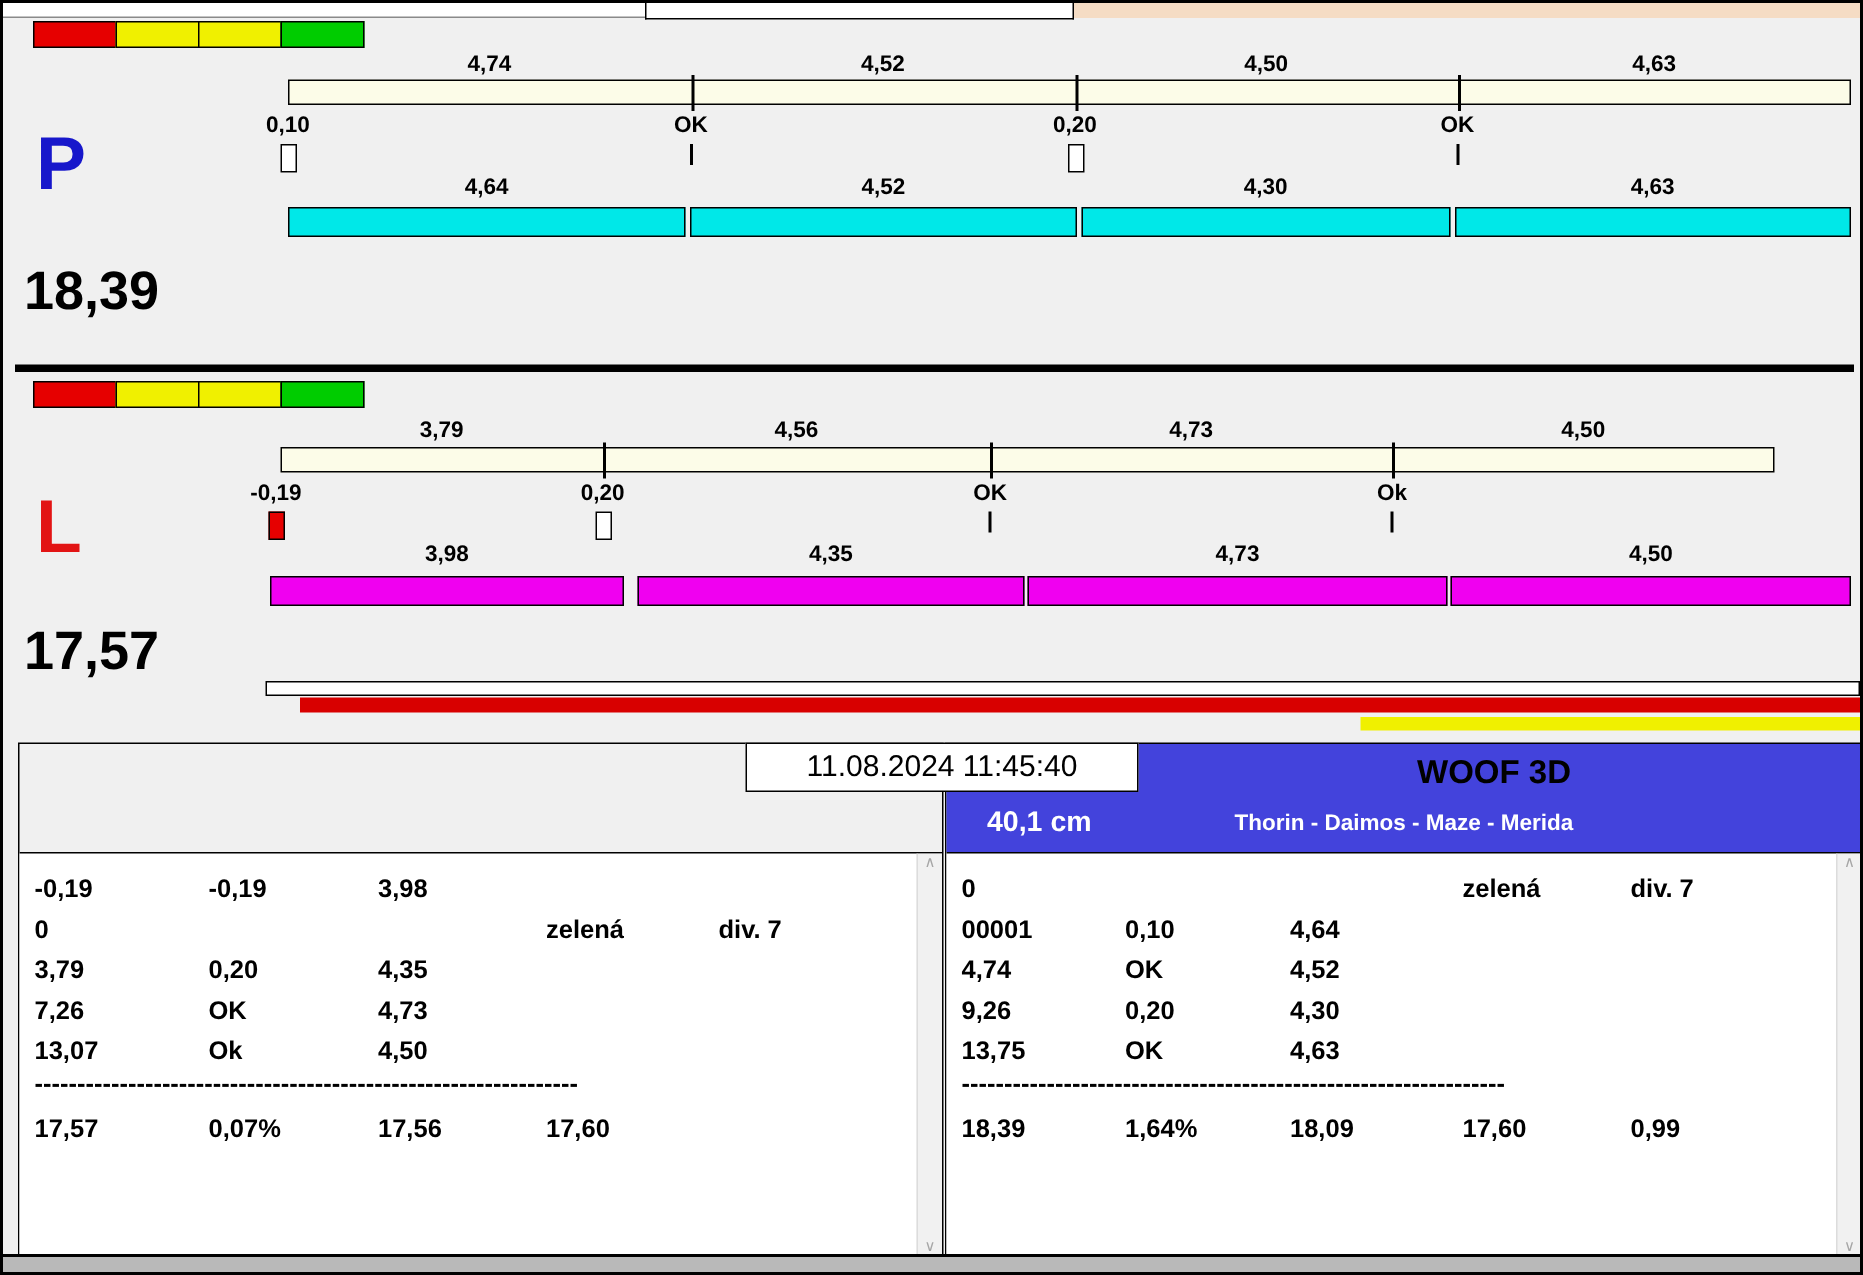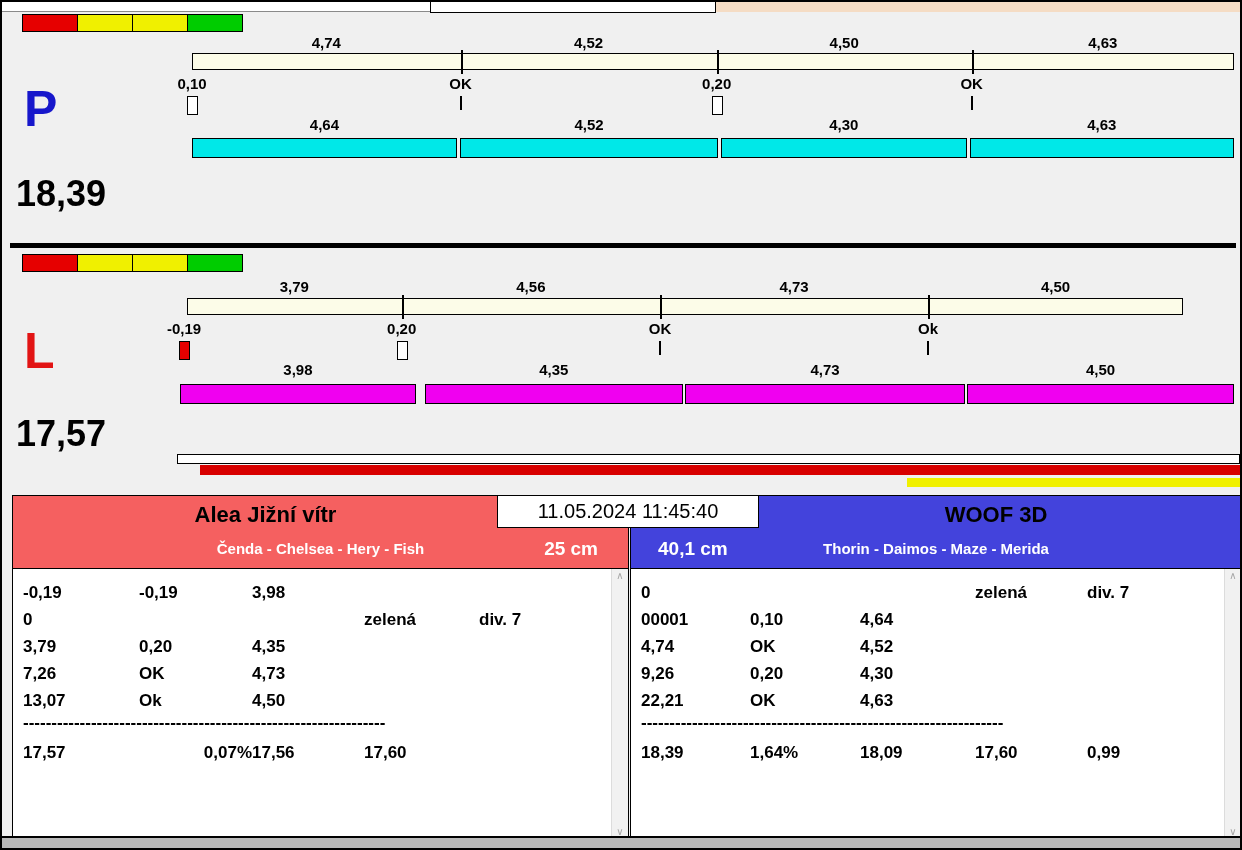--- a/index.html
+++ b/index.html
@@ -162,27 +162,20 @@
       <div class="seg-label" style="left: 773.026px; top: 109px;">4,73</div>
       <div class="run-seg" style="left: 955.229px; top: 132px; width: 266.771px; height: 20px; background: rgb(240, 0, 240);"></div>
       <div class="seg-label" style="left: 1048.61px; top: 109px;">4,50</div>
     </section>
 
   <div class="progress-outline"></div>
   <div class="progress-red" style="background: rgb(216, 0, 0);"></div>
   <div class="progress-yellow" style="background: rgb(240, 240, 0);"></div>
 
   <div class="team-panel" id="team-0">
-    <div class="team-header" id="team-header-0" style="background: rgb(245, 96, 96);">
-      <div class="team-title">Alea Jižní vítr</div>
-      <div class="team-sub">
-        <span class="team-members">Čenda - Chelsea - Hery - Fish</span>
-        <span class="team-height">25 cm</span>
-      </div>
-    </div>
     <div class="team-body" id="table-body-0">
       <div class="scrollbar">
         <span class="sb-arrow">∧</span>
         <span class="sb-arrow">∨</span>
       </div>
     <div class="trow">
           <div class="tcell" style="width: 116px;">-0,19</div>
           <div class="tcell" style="width: 113px;">-0,19</div>
           <div class="tcell" style="width: 112px;">3,98</div>
           <div class="tcell" style="width: 115px;"></div>
@@ -212,21 +205,21 @@
         <div class="trow">
           <div class="tcell" style="width: 116px;">13,07</div>
           <div class="tcell" style="width: 113px;">Ok</div>
           <div class="tcell" style="width: 112px;">4,50</div>
           <div class="tcell" style="width: 115px;"></div>
           <div class="tcell"></div>
         </div>
         <div class="trow sep">----------------------------------------------------------------</div>
         <div class="trow totals">
           <div class="tcell" style="width: 116px;">17,57</div>
-          <div class="tcell" style="width: 113px; text-align: right;">0,07%</div>
+          <div class="tcell" style="width: 113px;">0,07%</div>
           <div class="tcell" style="width: 112px;">17,56</div>
           <div class="tcell" style="width: 115px;">17,60</div>
           <div class="tcell"></div>
         </div>
       </div>
   </div>
 
   <div class="team-panel" id="team-1">
     <div class="team-header" id="team-header-1" style="background: rgb(67, 67, 220);">
       <div class="team-title">WOOF 3D</div>
@@ -262,33 +255,33 @@
           <div class="tcell"></div>
         </div>
         <div class="trow">
           <div class="tcell" style="width: 109px;">9,26</div>
           <div class="tcell" style="width: 110px;">0,20</div>
           <div class="tcell" style="width: 115px;">4,30</div>
           <div class="tcell" style="width: 112px;"></div>
           <div class="tcell"></div>
         </div>
         <div class="trow">
-          <div class="tcell" style="width: 109px;">22,21</div>
+          <div class="tcell" style="width: 109px;">13,75</div>
           <div class="tcell" style="width: 110px;">OK</div>
           <div class="tcell" style="width: 115px;">4,63</div>
           <div class="tcell" style="width: 112px;"></div>
           <div class="tcell"></div>
         </div>
         <div class="trow sep">----------------------------------------------------------------</div>
         <div class="trow totals">
           <div class="tcell" style="width: 109px;">18,39</div>
           <div class="tcell" style="width: 110px;">1,64%</div>
           <div class="tcell" style="width: 115px;">18,09</div>
           <div class="tcell" style="width: 112px;">17,60</div>
           <div class="tcell">0,99</div>
         </div>
       </div>
   </div>
 
-  <div class="date-box">11.05.2024 11:45:40</div>
+  <div class="date-box">11.08.2024 11:45:40</div>
 
   <div class="status-strip"></div>
 </div>
 
 </body></html>

